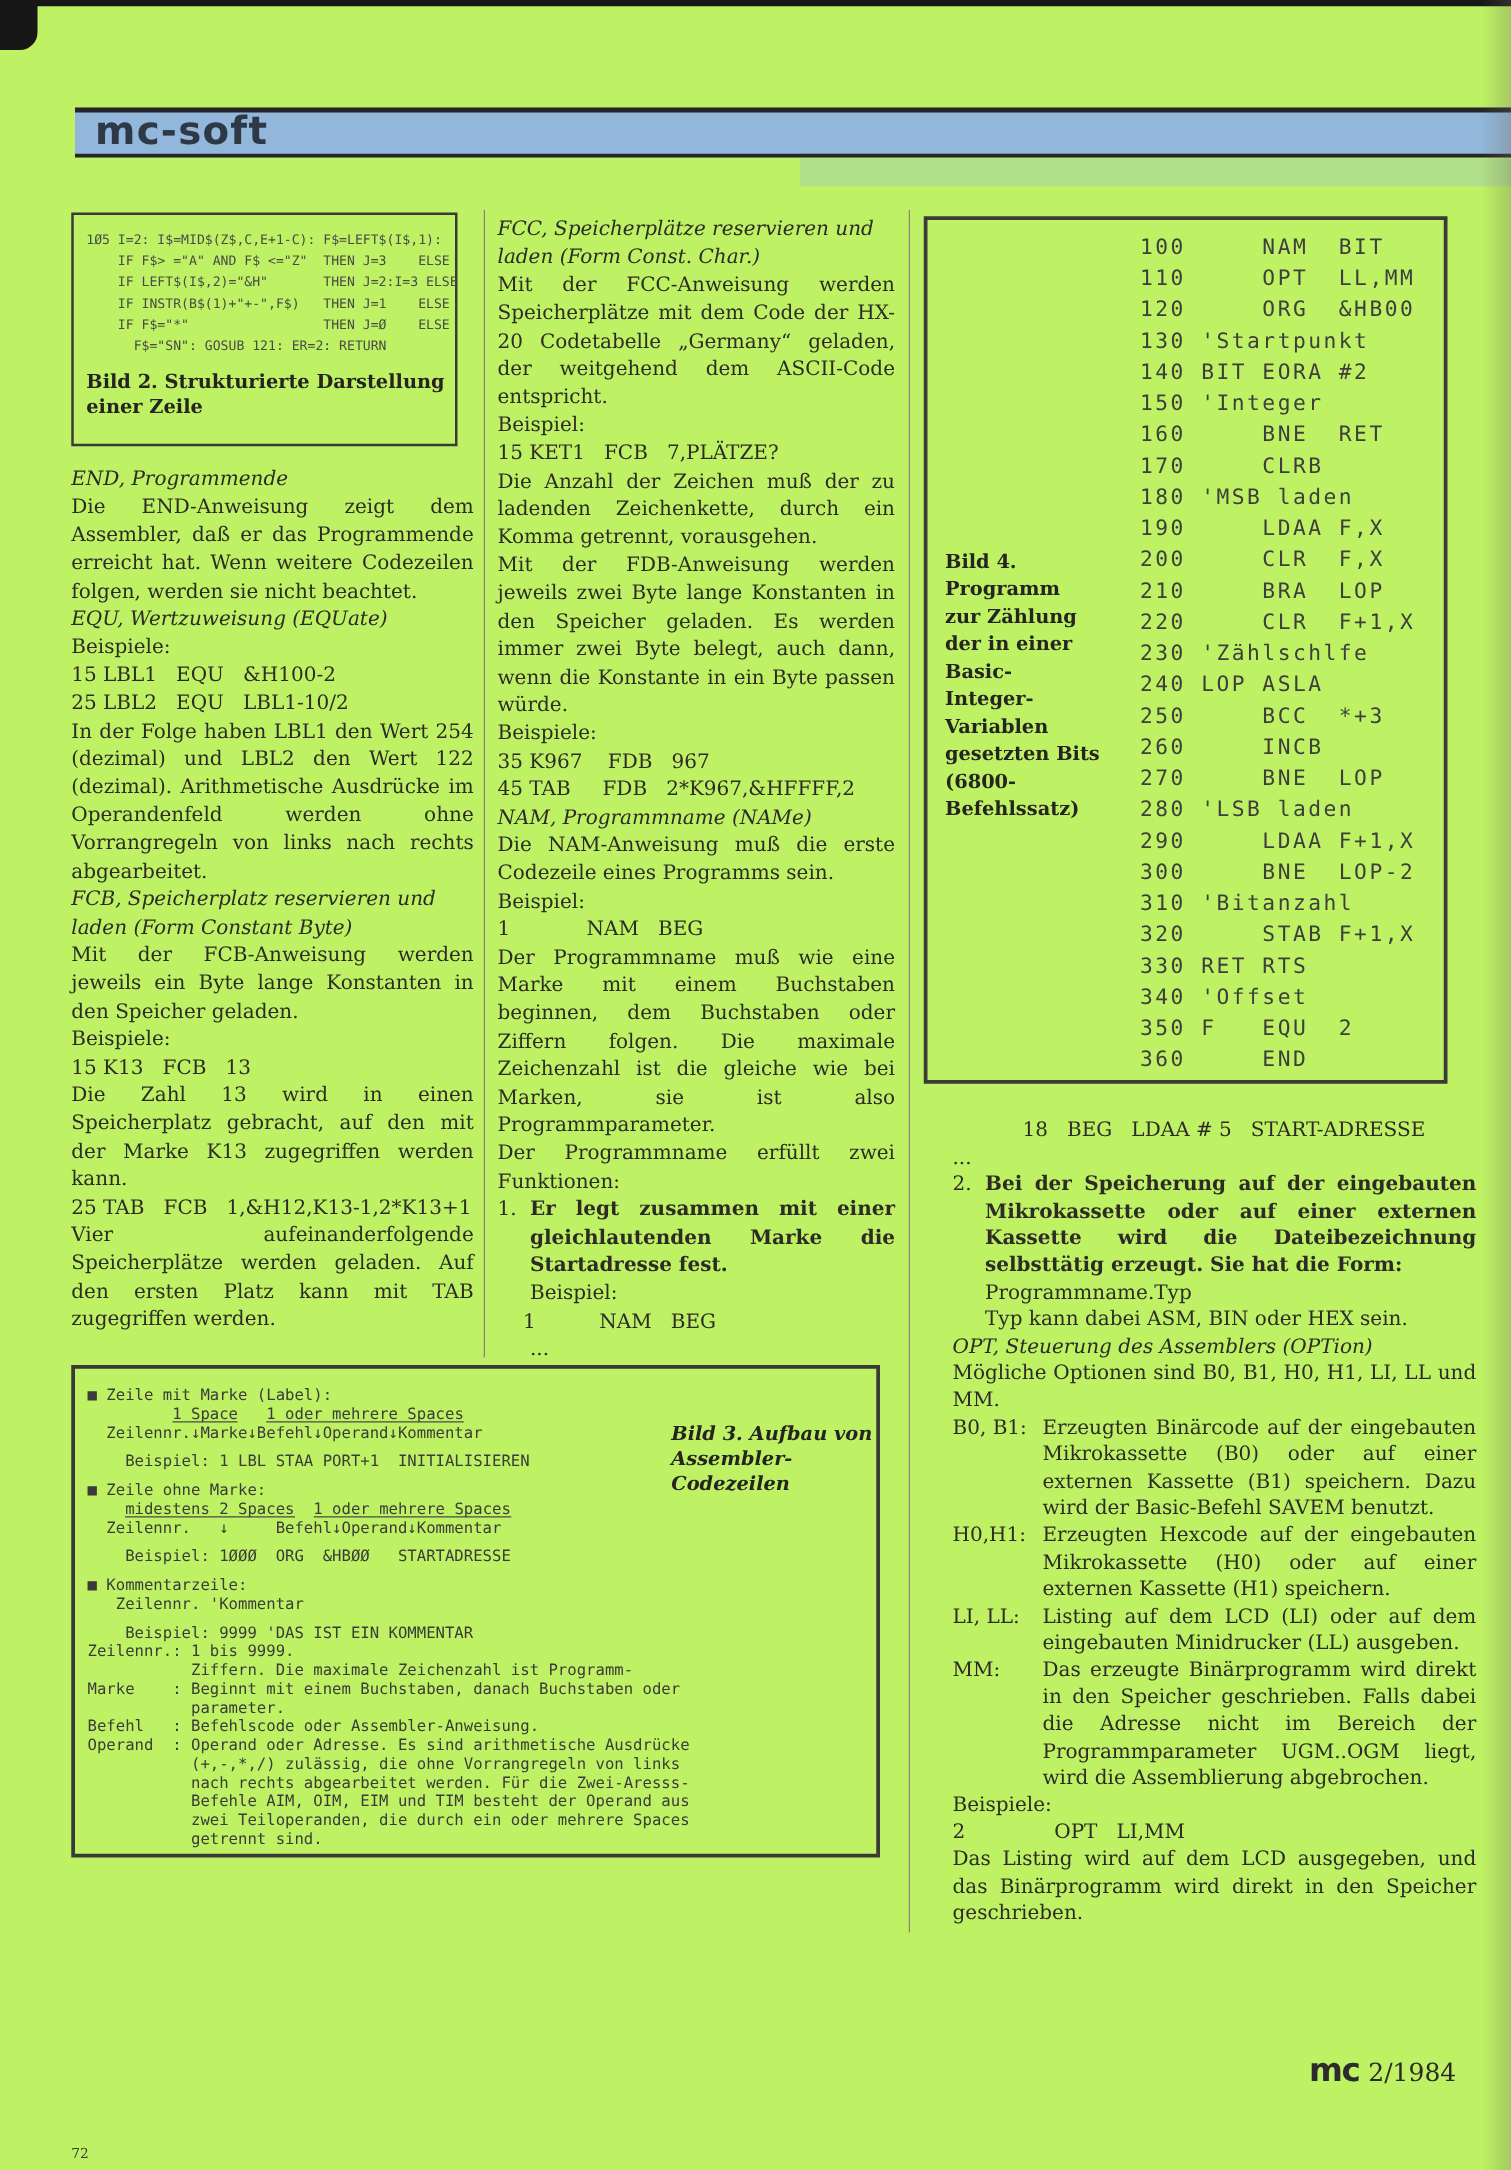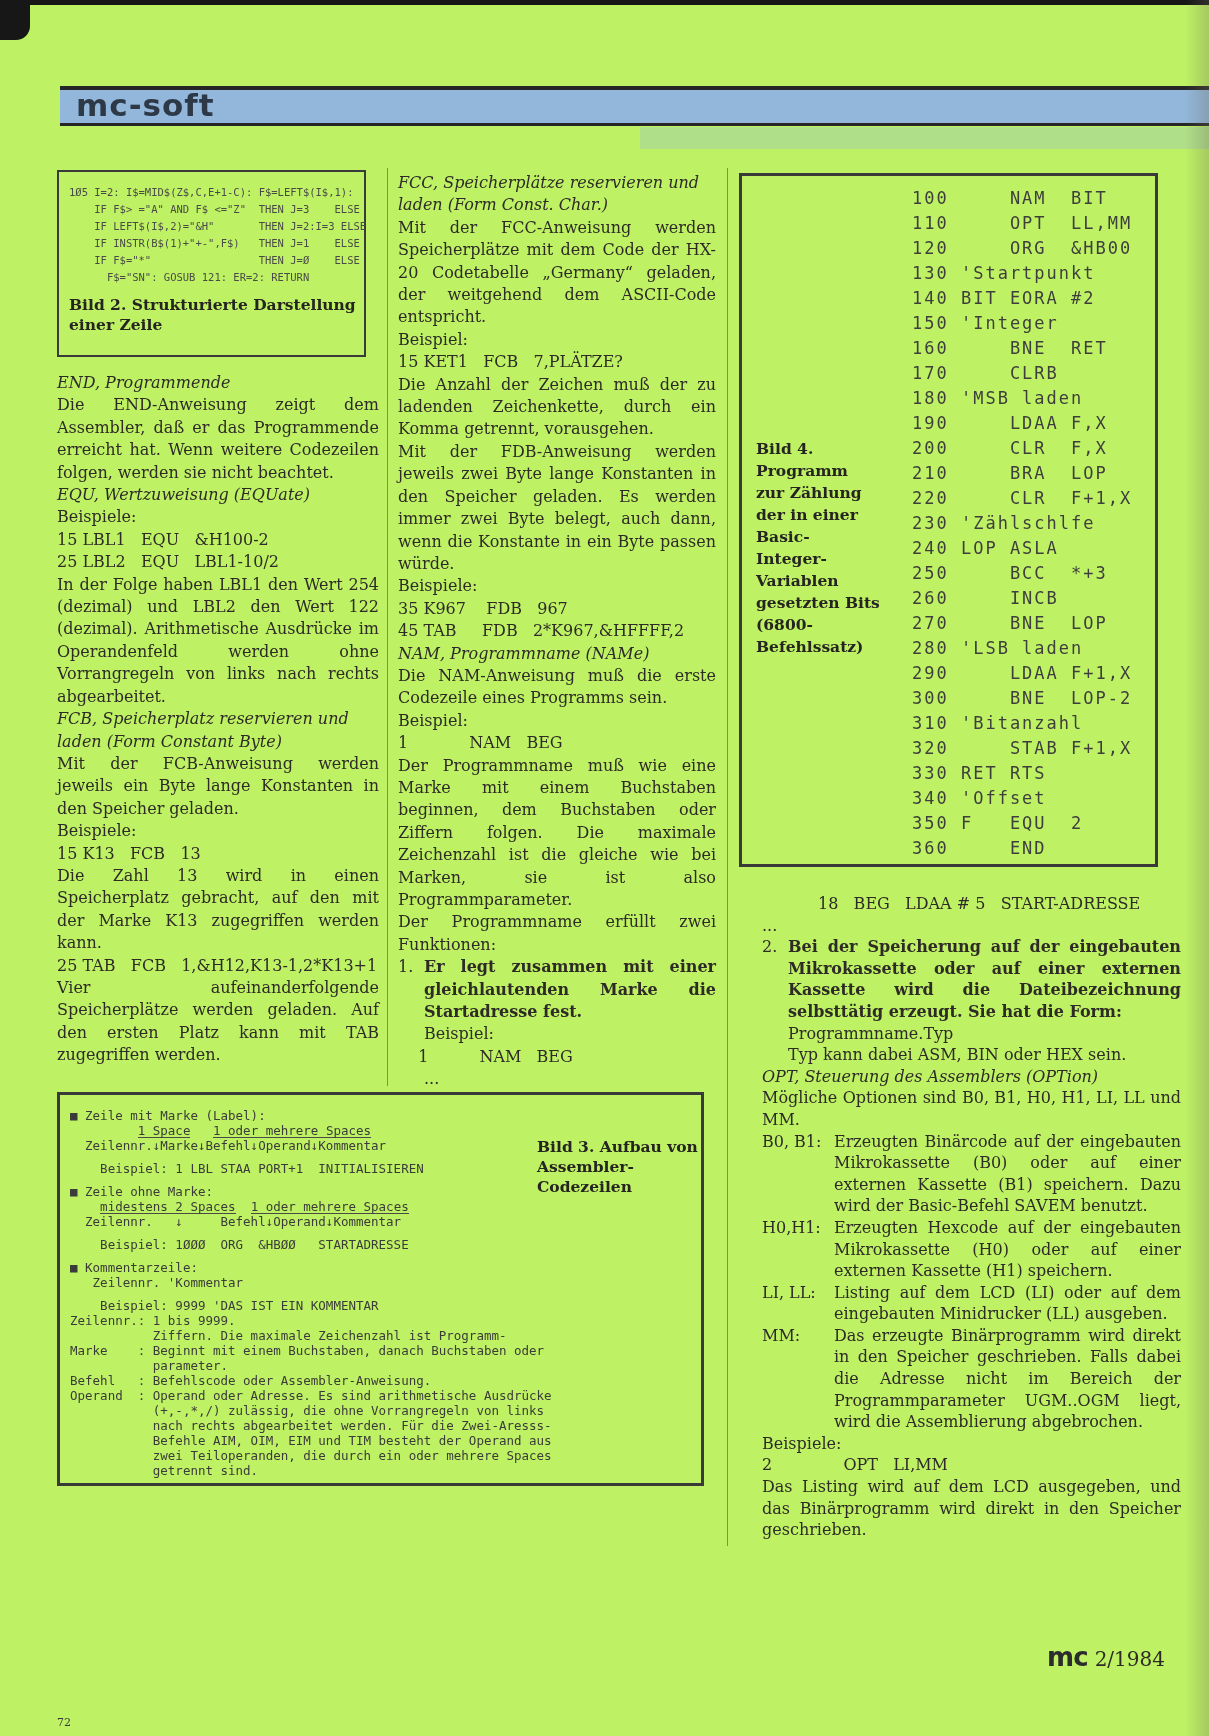--- a/index.html
+++ b/index.html
@@ -49,21 +49,21 @@
   .b4cap{position:absolute;left:14px;top:262px;width:124px;font-size:15.5px;line-height:22px;}
   .b4list{position:absolute;left:170px;top:10px;}
   .dotline{font-family:"DejaVu Sans Mono",monospace;font-size:17px;line-height:25px;
         letter-spacing:2px;white-space:pre;color:#3e3e3c;}
 
   .bild3{left:57px;top:1092px;width:647px;height:394px;padding:13px 10px;}
   .mline{font-family:"DejaVu Sans Mono",monospace;font-size:12.5px;line-height:15px;
         white-space:pre;color:#3b3b39;}
   .mline.sp{margin-top:8px;}
   .mline .u{border-bottom:1.5px solid #4a4a48;display:inline-block;line-height:13px;}
-  .b3cap{position:absolute;left:477px;top:42px;width:172px;}
+  .b3cap{position:absolute;left:477px;top:42px;width:172px;font-style:italic;}
 
   .pagenum{position:absolute;left:57px;top:1716px;font-size:11px;color:#3a3a3a;}
   .footer-right{position:absolute;left:980px;top:1642px;width:185px;text-align:right;}
   .logo{font-family:"DejaVu Sans",sans-serif;font-weight:bold;font-size:26px;
         letter-spacing:-1px;color:#2c2c2c;}
   .issue{font-size:20px;margin-left:7px;}
 </style>
 </head>
 <body>
 

